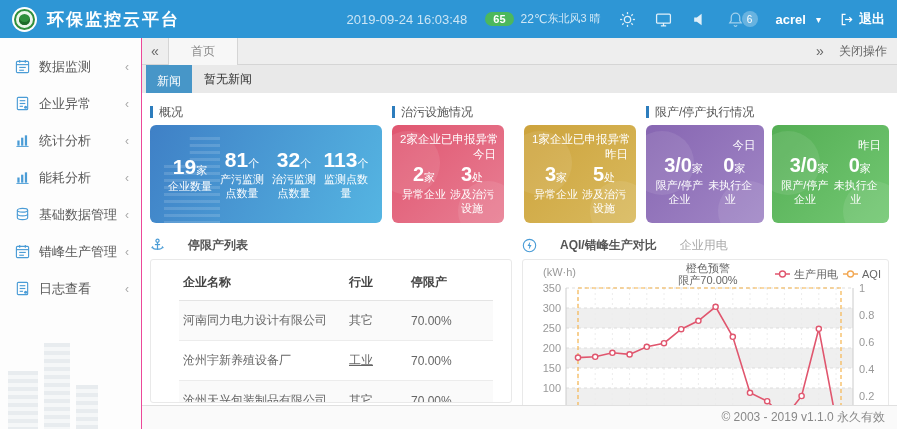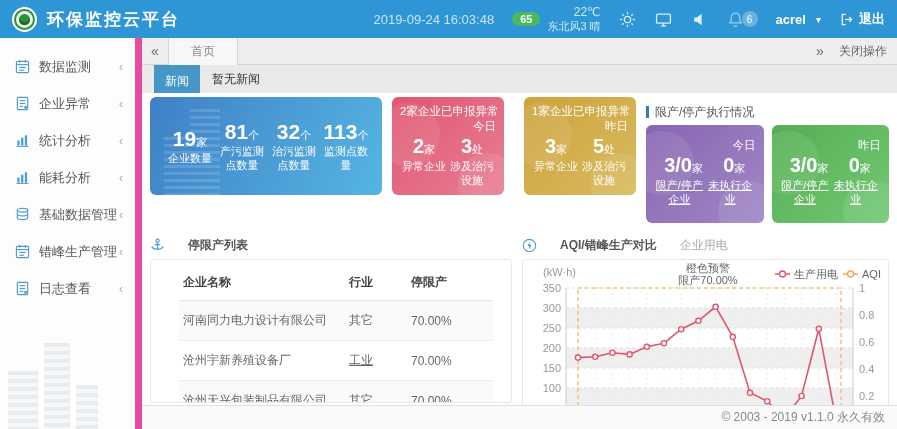--- a/index.html
+++ b/index.html
@@ -10,35 +10,35 @@
   
   .header { height:38px; background:#2e96d5; display:flex; align-items:center; padding:0 12px; color:#fff; flex:none; }
   .logo { width:25px; height:25px; border-radius:50%; background:#fff; margin-right:10px; display:flex; align-items:center; justify-content:center; flex:none; }
   .logo-ring { width:21px; height:21px; border-radius:50%; border:2px solid #2f8f3c; background:#eaf6ea; display:flex; align-items:center; justify-content:center; }
   .logo-core { width:11px; height:11px; border-radius:50%; background:#2f8f3c; box-shadow:inset 0 -3px 0 #1d6b28; }
   .app-title { font-size:17px; font-weight:bold; letter-spacing:2px; }
   .header-right { margin-left:auto; display:flex; align-items:center; gap:18px; }
   .datetime { font-size:13px; color:rgba(255,255,255,.75); }
   .weather { display:flex; align-items:center; gap:7px; }
   .aqi-pill { background:#4cb85c; border-radius:9px; padding:1px 8px; font-size:11px; font-weight:bold; color:#fff; }
-  .weather-col { display:flex; flex-direction:column; line-height:1.25; color:rgba(255,255,255,.78);align-items:flex-end; }
+  .weather-col { display:flex; flex-direction:row; line-height:1.25; color:rgba(255,255,255,.78); }
   .temp { font-size:12px; }
   .wind { font-size:11px; }
   .hicon { width:18px; height:18px; color:rgba(255,255,255,.85); display:flex; align-items:center; justify-content:center; cursor:pointer; }
   .hicon svg { width:17px; height:17px; }
   .bell-wrap { display:flex; align-items:center; cursor:pointer; }
   .notif-badge { width:16px; height:16px; margin-left:-3px; border-radius:50%; background:rgba(255,255,255,.28); font-size:10px; display:flex; align-items:center; justify-content:center; color:#fff; }
   .user { font-size:13px; font-weight:bold; cursor:pointer; display:flex; align-items:center; gap:10px; }
   .caret { font-size:10px; }
   .logout { font-size:13px; font-weight:bold; cursor:pointer; display:flex; align-items:center; gap:5px; }
   .logout svg { width:15px; height:15px; }
 
   
   .main { flex:1; display:flex; min-height:0; }
-  .sidebar { width:142px; flex:none; background:#fdfdfd; border-right:7px solid #ec4899; padding-top:10px; position:relative; overflow:hidden; }
+  .sidebar { width:142px; flex:none; background:#fdfdfd; border-right:1px solid #ec4899; padding-top:10px; position:relative; overflow:hidden; }
   .menu-item { height:37px; display:flex; align-items:center; padding:0 12px 0 15px; font-size:13px; color:#595959; cursor:pointer; position:relative; z-index:1; }
   .mi-icon { width:15px; height:15px; margin-right:9px; color:#4a9cd6; flex:none; }
   .mi-icon svg { width:15px; height:15px; display:block; }
   .mi-chev { margin-left:auto; color:#a8a8a8; font-size:12px; }
   .side-wm { position:absolute; left:0; bottom:0; width:140px; height:100px; opacity:.16; pointer-events:none; }
   .side-wm .b { position:absolute; bottom:0; background:repeating-linear-gradient(to bottom,#7e97ac 0 4px,#cfd9e2 4px 8px); }
   .b1 { left:8px;  width:30px; height:58px; }
   .b2 { left:44px; width:26px; height:86px; }
   .b3 { left:76px; width:22px; height:44px; }
 
@@ -46,21 +46,21 @@
 
   
   .tabbar { height:27px; flex:none; background:#eeeeee; border-bottom:1px solid #d5d5d5; display:flex; align-items:center; font-size:12px; color:#666; }
   .tab-arrow { width:26px; text-align:center; font-size:14px; color:#666; cursor:pointer; }
   .tab { height:27px; line-height:26px; padding:0 22px; background:#f7f7f7; border-left:1px solid #d5d5d5; border-right:1px solid #d5d5d5; color:#888; cursor:pointer; }
   .tab-spacer { flex:1; }
   .close-ops { padding:0 10px 0 6px; color:#666; cursor:pointer; white-space:nowrap; }
 
   
   .newsbar { height:28px; flex:none; background:#e9e9e9; display:flex; align-items:stretch; }
-  .news-badge { background:#4796c8; color:#fff; font-size:12px; display:flex; align-items:center; padding:16px 11px; margin-left:12px; cursor:pointer; }
+  .news-badge { background:#4796c8; color:#fff; font-size:12px; display:flex; align-items:center; padding:16px 11px; margin-left:4px; cursor:pointer; }
   .news-msg { display:flex; align-items:center; padding:0 12px; color:#333; font-size:12px; }
 
   
   .panels { flex:1; min-height:0; overflow:hidden; padding:0 8px; background:#fff; }
   .sec-title { display:flex; align-items:center; font-size:12px; color:#555; height:18px; margin-top:10px; }
   .sec-bar { width:3px; height:12px; background:#2d7dbd; margin-right:6px; flex:none; }
   .row1 { display:flex; gap:10px; }
   .sec-overview { width:232px; flex:none; }
   .sec-treatment { width:244px; flex:none; }
   .sec-restriction { flex:1; min-width:0; }
@@ -82,21 +82,21 @@
   .rcard-purple { background:linear-gradient(135deg,#8766b2,#a187c6); }
   .rcard-green  { background:linear-gradient(135deg,#54ae54,#73c873); }
   .card-headline { font-size:11.5px; position:relative; z-index:1; white-space:nowrap; }
   .card-day { font-size:11.5px; text-align:right; position:relative; z-index:1; }
   .card-nums { display:flex; justify-content:space-around; position:relative; z-index:1; margin-top:1px; }
   .num-value { font-size:20px; font-weight:bold; }
   .num-unit { font-size:11px; }
   .card-labels { display:flex; justify-content:space-around; font-size:11px; text-align:center; line-height:1.3; margin-top:1px; position:relative; z-index:1; }
   .card-labels .lbl { width:58px; }
   .rcard .card-day { margin-top:6px; }
-  .rcard .lbl { text-decoration:underline; width:64px; }
+  .rcard .lbl { width:64px; }
 
   
   .row2 { display:flex; gap:10px; margin-top:12px; }
   .sec-list { width:362px; flex:none; }
   .sec-chart { flex:1; min-width:0; }
   .icon-title { display:flex; align-items:center; gap:23px; font-size:12px; height:20px; }
   .it-icon { width:15px; height:15px; color:#4a9cd6; flex:none; }
   .it-icon svg { width:15px; height:15px; display:block; }
   .it-main { color:#555; font-weight:bold; }
   .it-sub { color:#a9a9a9; }
@@ -306,20 +306,24 @@
       <div class="newsbar">
         <span class="news-badge">新闻</span>
         <span class="news-msg">暂无新闻</span>
       </div>
 
       <div class="panels">
 
         <div class="row1">
 
           <div class="sec-overview">
+            <div class="sec-title">
+              <span class="sec-bar"></span>
+              <span>概况</span>
+            </div>
             <div class="ov-card">
               <div class="ov-wm"></div>
               <div class="stat">
                 <div class="stat-num"><span class="stat-value">19</span><span class="stat-unit">家</span></div>
                 <div class="stat-label">企业数量</div>
               </div>
               <div class="stat">
                 <div class="stat-num"><span class="stat-value">81</span><span class="stat-unit">个</span></div>
                 <div class="stat-label">产污监测点数量</div>
               </div>
@@ -328,20 +332,24 @@
                 <div class="stat-label">治污监测点数量</div>
               </div>
               <div class="stat">
                 <div class="stat-num"><span class="stat-value">113</span><span class="stat-unit">个</span></div>
                 <div class="stat-label">监测点数量</div>
               </div>
             </div>
           </div>
 
           <div class="sec-treatment">
+            <div class="sec-title">
+              <span class="sec-bar"></span>
+              <span>治污设施情况</span>
+            </div>
             <div class="cards-pair">
               <div class="tcard tcard-red">
                 <div class="card-headline">2家企业已申报异常</div>
                 <div class="card-day">今日</div>
                 <div class="card-nums">
                   <span><span class="num-value">2</span><span class="num-unit">家</span></span>
                   <span><span class="num-value">3</span><span class="num-unit">处</span></span>
                 </div>
                 <div class="card-labels">
                   <span class="lbl">异常企业</span>

